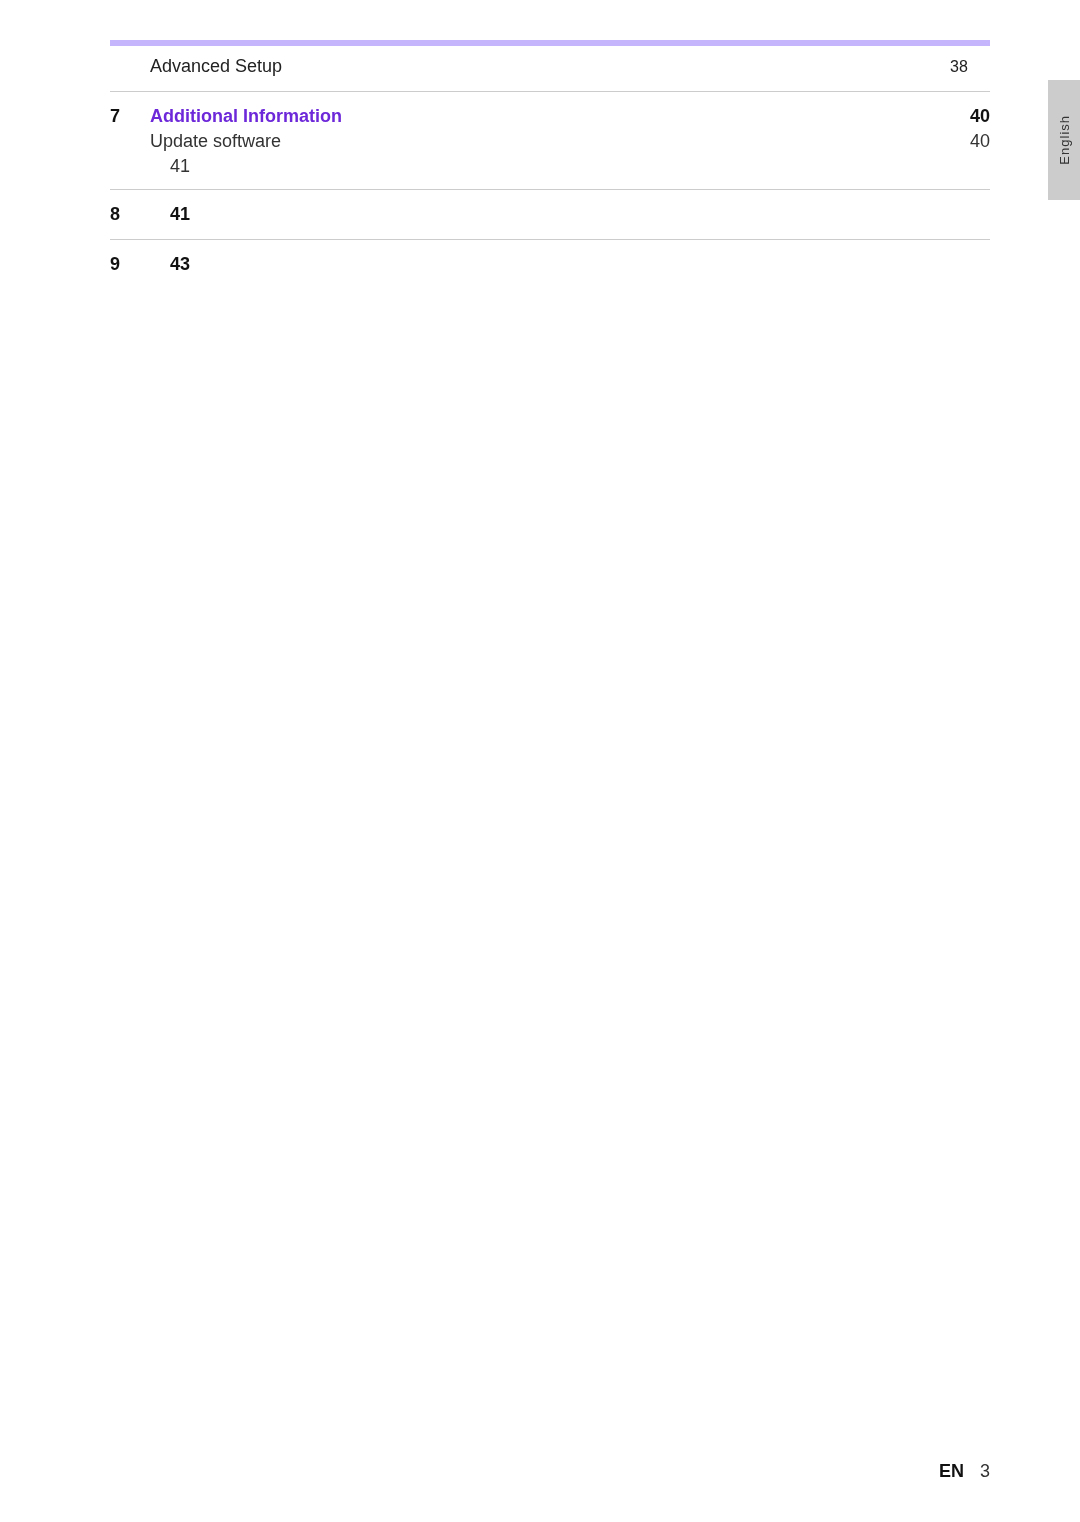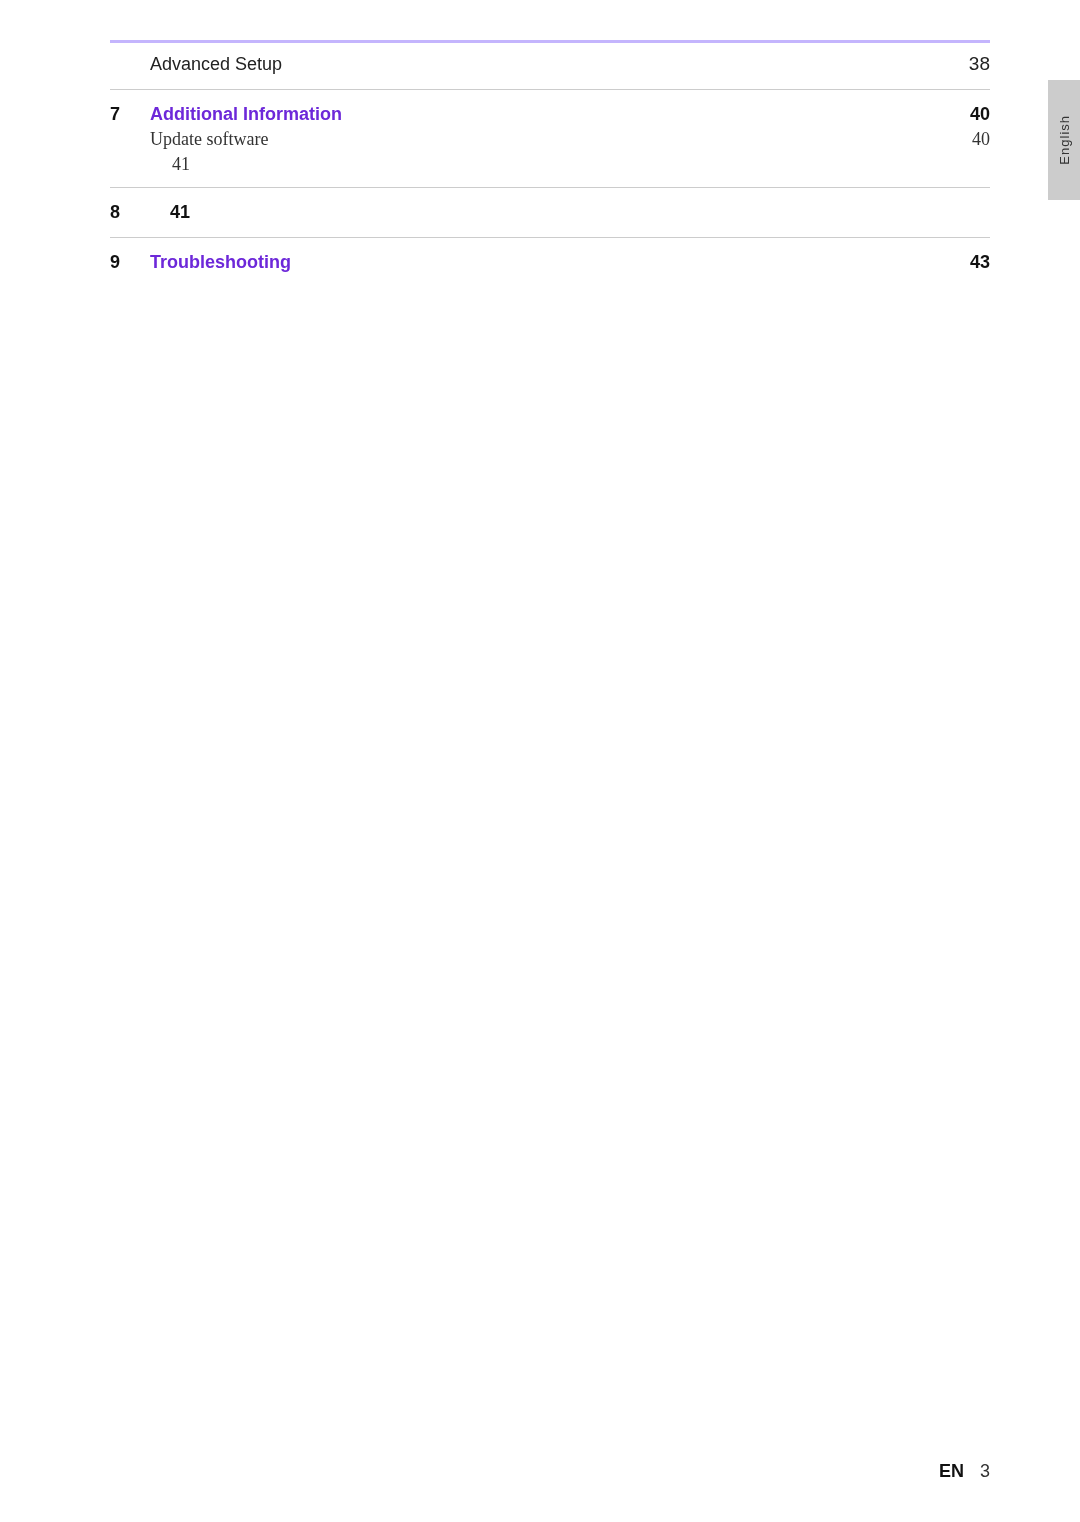--- a/index.html
+++ b/index.html
@@ -54,24 +54,24 @@
     }
 
     .toc-title-bold {
       font-size: 18px;
       color: #6d28d9;
       font-weight: bold;
       flex: 1;
     }
 
     .toc-page {
-      font-size: 19px;
+      font-size: 16px;
       color: #222222;
       min-width: 40px;
-      text-align: right;
+      text-align: left;
     }
 
     .toc-page-bold {
       font-size: 18px;
       color: #111111;
       font-weight: bold;
       min-width: 40px;
       text-align: right;
     }
 
@@ -80,21 +80,20 @@
     }
 
     .sub-items {
       padding-bottom: 10px;
     }
 
     .sub-row {
       display: flex;
       align-items: center;
       padding: 2px 0;
-      font-family: Liberation Serif, serif;
     }
 
     .sub-indent {
       min-width: 40px;
     }
 
     .sub-title {
       font-size: 18px;
       color: #333333;
       flex: 1;
@@ -156,21 +155,21 @@
       display: flex;
       align-items: baseline;
       padding: 10px 0 14px 0;
     }
 
     .advanced-setup-indent {
       min-width: 40px;
     }
 
     .section-divider {
-      border-top: 3px solid #c4b5fd;
+      border-top: 6px solid #c4b5fd;
     }
   </style>
 </head>
 <body>
 
 <div class="page-content">
 
   <div class="side-tab">
     <span class="side-tab-text">English</span>
   </div>
@@ -202,21 +201,20 @@
       </div>
     </div>
 
     <div class="toc-row">
       <span class="toc-number-bold">8</span>
       <span class="toc-page-bold">41</span>
     </div>
 
     <div class="toc-row">
       <span class="toc-number-bold">9</span>
-      <span class="toc-title-bold">Troubleshooting</span>
       <span class="toc-page-bold">43</span>
     </div>
 
 
   </div>
 
   <div class="footer">
     <span class="footer-en">EN</span>
     <span class="footer-page">3</span>
   </div>

